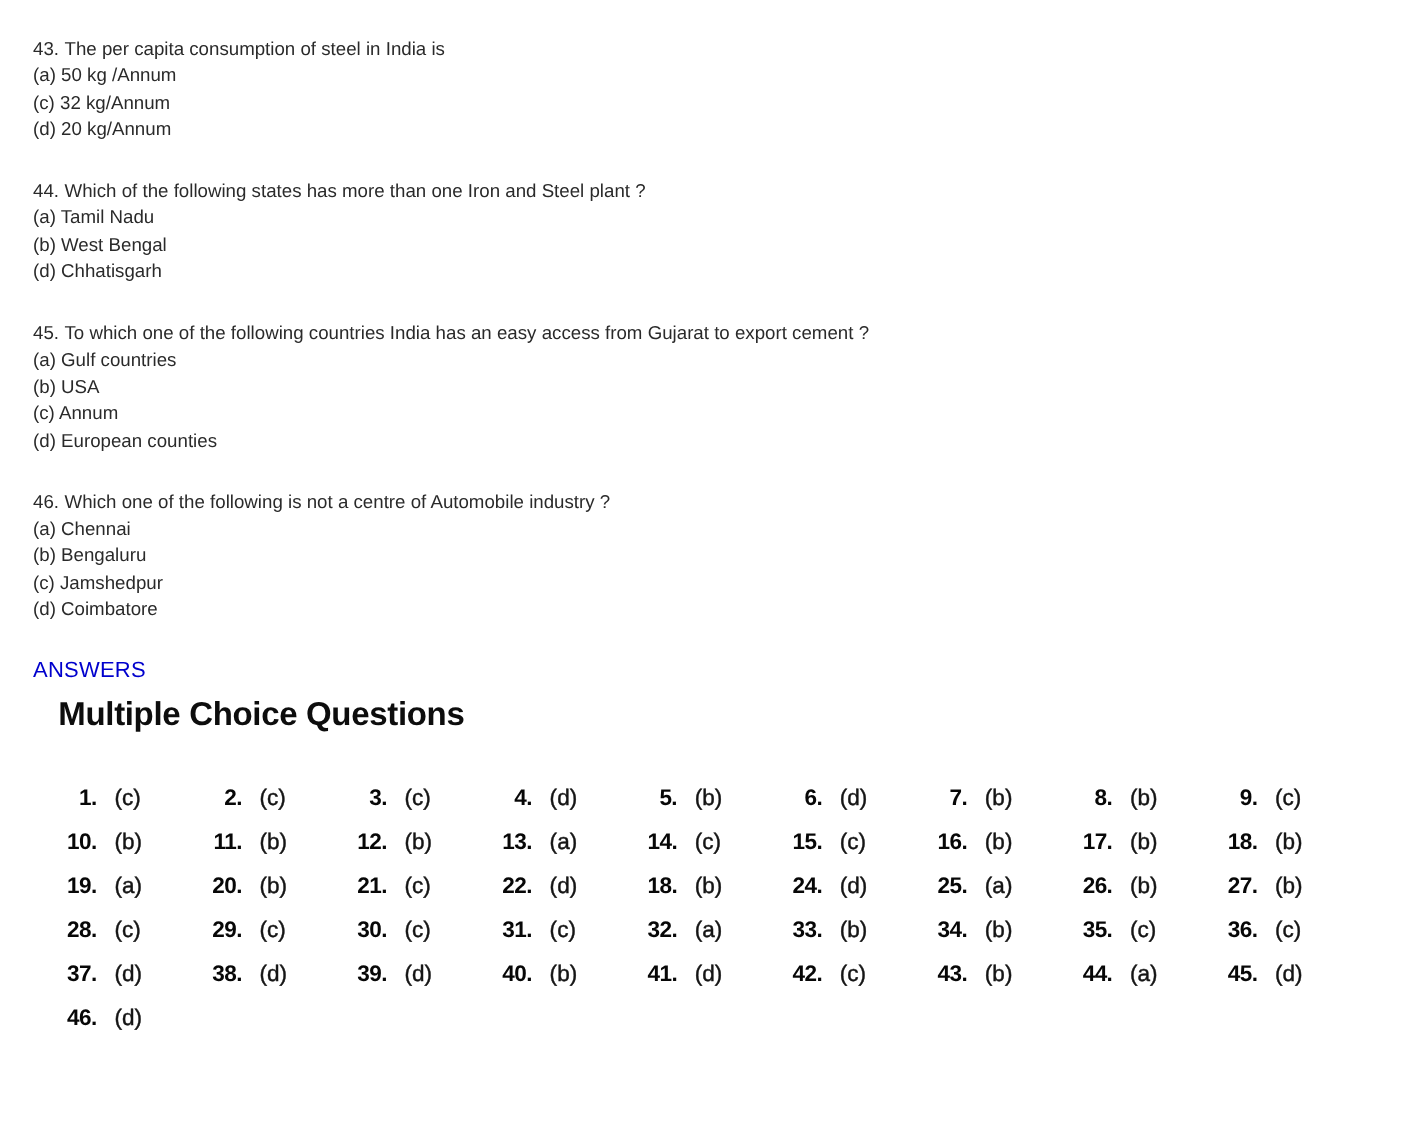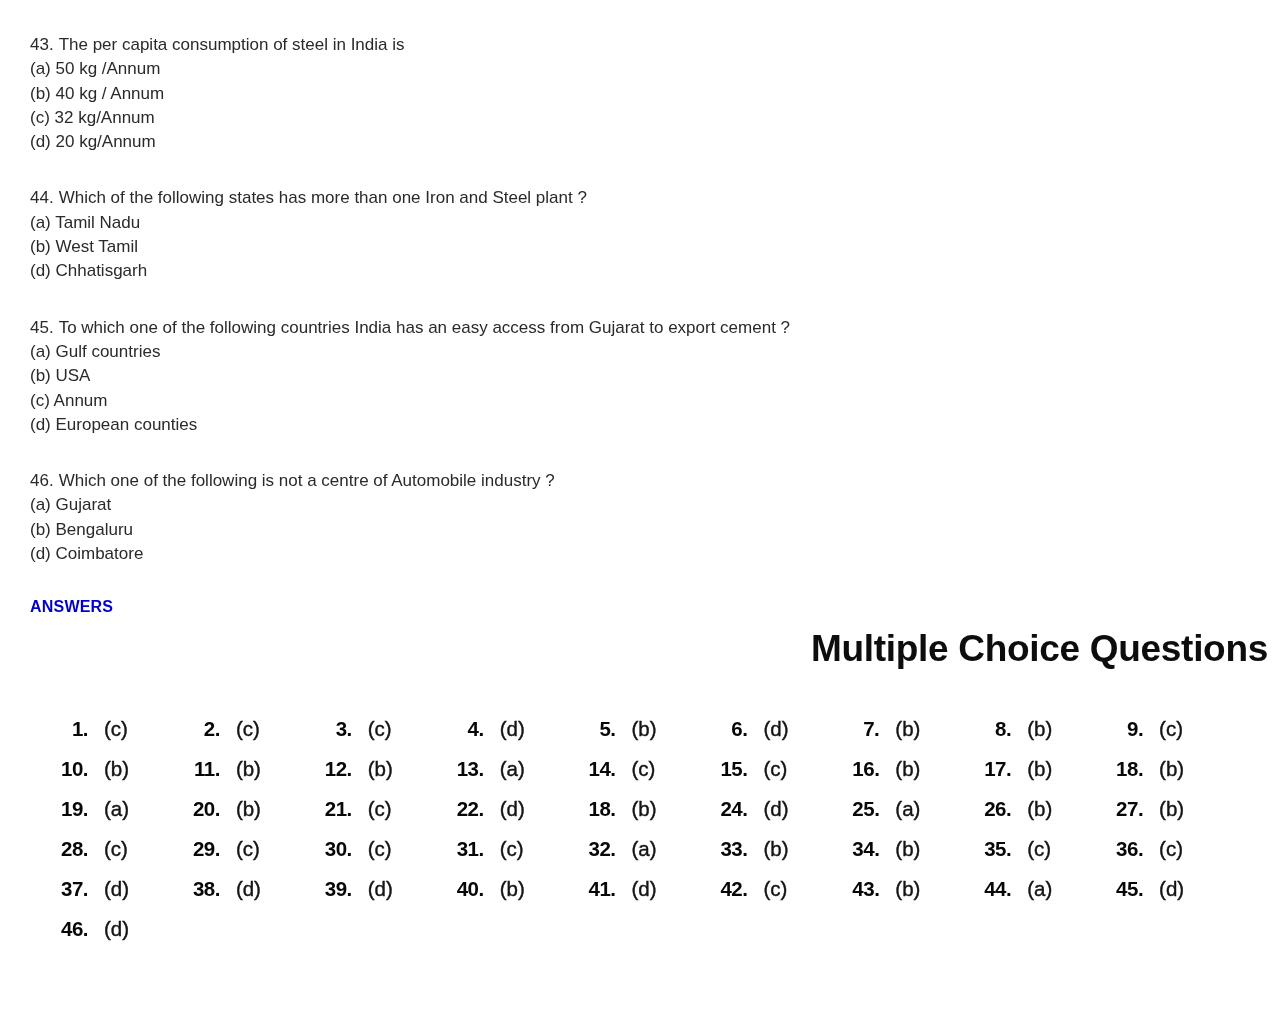--- a/index.html
+++ b/index.html
@@ -25,34 +25,34 @@
     margin-bottom: 32px;
     font-size: 17px;
     line-height: 24.3px;
     color: #2a2a2a;
   }
   .q-header .q-num { margin-right: 5px; }
   .option { white-space: pre; }
 
   
   .answers-heading {
-    font-size: 16px;
-    font-weight: bold;
+    font-size: 20px;
+    font-weight: normal;
     color: #0000cd;
     letter-spacing: 0.2px;
   }
 
   
   .scan {
     filter: contrast(1.05) blur(0.2px);
   }
   .mcq-title {
-    text-align: right;
+    text-align: left;
     transform: translateX(23px);
-    font-size: 37px;
+    font-size: 30px;
     font-weight: bold;
     color: #121212;
     letter-spacing: -0.3px;
     margin-top: 12px;
   }
   .answer-grid {
     margin: 47px 18px 0 10px;
     display: grid;
     grid-template-columns: repeat(9, 1fr);
     row-gap: 16px;
@@ -77,44 +77,44 @@
   }
 </style>
 </head>
 <body style="background: rgb(255, 255, 255);">
 
 <div class="page">
 
   <div class="question">
     <div class="q-header"><span class="q-num">43.</span><span>The per capita consumption of steel in India is</span></div>
     <div class="option">(a) 50 kg /Annum</div>
-    <div class="option">(b) 40 kg / Annum</div>
     <div class="option">(c) 32 kg/Annum</div>
     <div class="option">(d) 20 kg/Annum</div>
   </div>
 
   <div class="question">
     <div class="q-header"><span class="q-num">44.</span><span>Which of the following states has more than one Iron and Steel plant ?</span></div>
     <div class="option">(a) Tamil Nadu</div>
-    <div class="option">(b) West Tamil</div>
+    <div class="option">(b) West Bengal</div>
     <div class="option">(d) Chhatisgarh</div>
   </div>
 
   <div class="question">
     <div class="q-header"><span class="q-num">45.</span><span>To which one of the following countries India has an easy access from Gujarat to export cement ?</span></div>
     <div class="option">(a) Gulf countries</div>
     <div class="option">(b) USA</div>
     <div class="option">(c) Annum</div>
     <div class="option">(d) European counties</div>
   </div>
 
   <div class="question">
     <div class="q-header"><span class="q-num">46.</span><span>Which one of the following is not a centre of Automobile industry ?</span></div>
-    <div class="option">(a) Gujarat</div>
+    <div class="option">(a) Chennai</div>
     <div class="option">(b) Bengaluru</div>
+    <div class="option">(c) Jamshedpur</div>
     <div class="option">(d) Coimbatore</div>
   </div>
 
   <div class="answers-heading" style="color: rgb(0, 0, 205);">ANSWERS</div>
 
   <div class="scan">
     <div class="mcq-title">Multiple Choice Questions</div>
     <div class="answer-grid">
         <div class="cell">
           <span class="num">1.</span>

